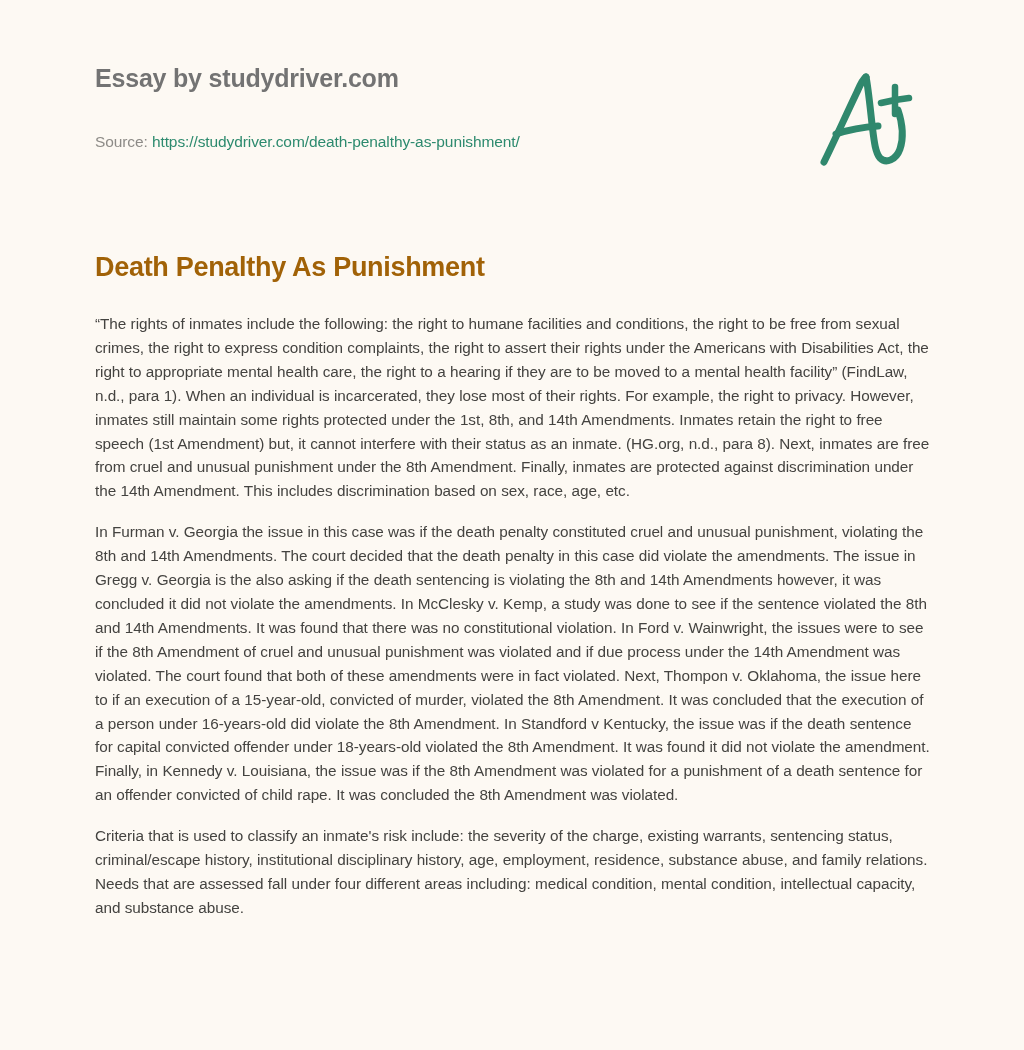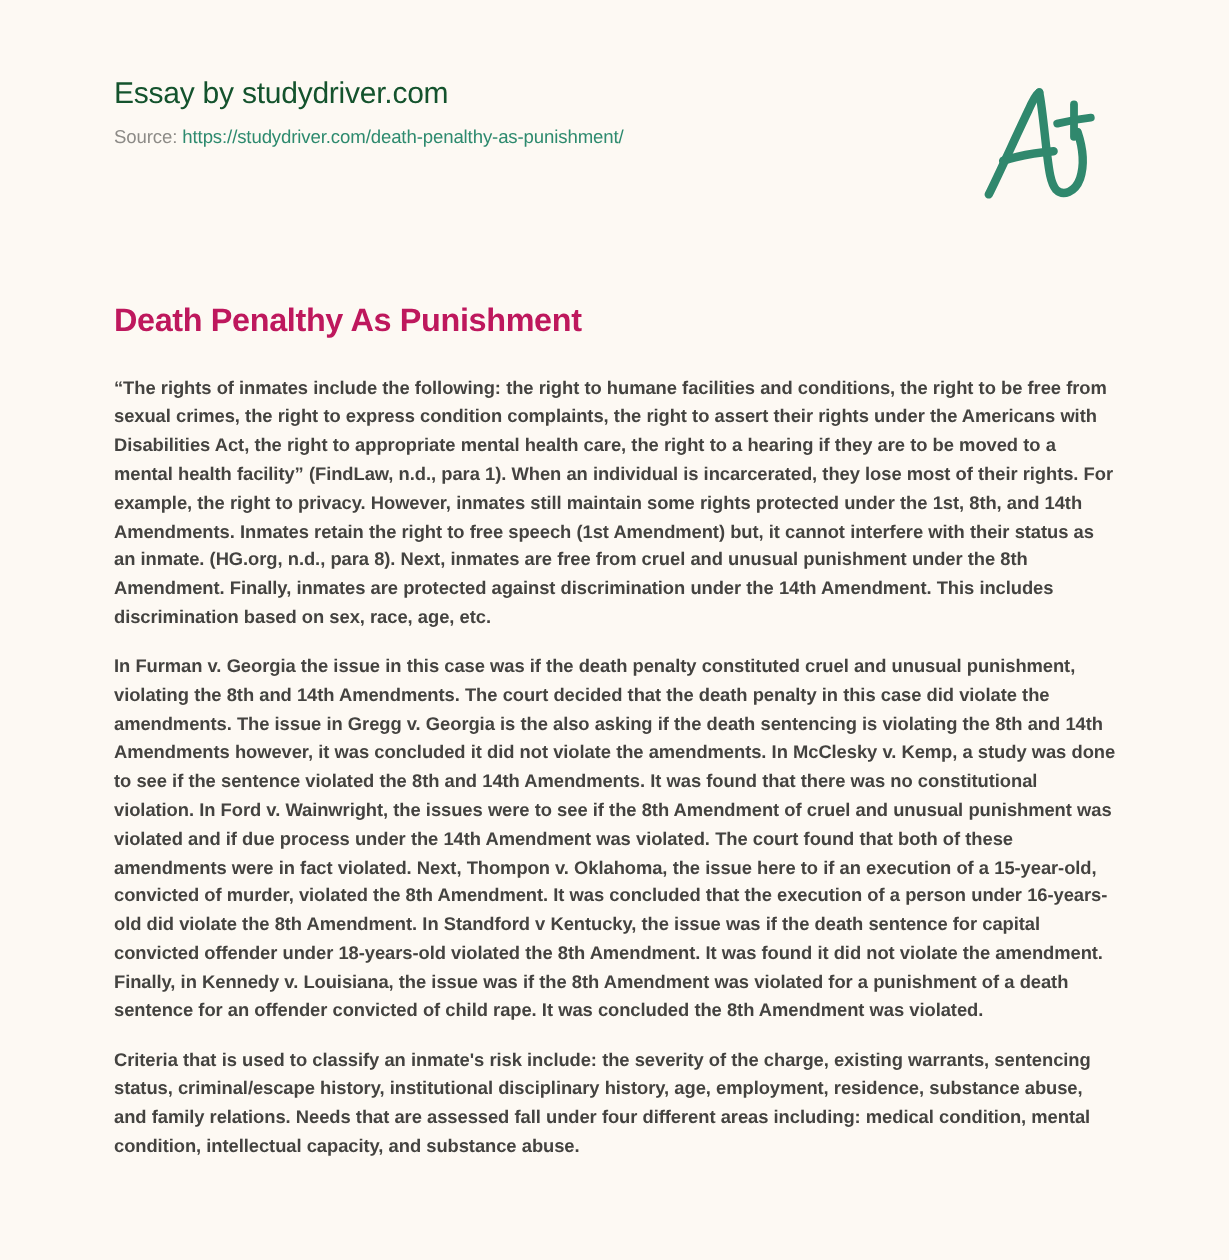--- a/index.html
+++ b/index.html
@@ -30,30 +30,30 @@
     top: 0;
     width: 1024px;
     height: 200px;
   }
 
   .essay-by {
     position: absolute;
     left: 95px;
     top: 64px;
     font-size: 25px;
-    font-weight: normal;
-    color: #14532d;
+    font-weight: bold;
+    color: #737373;
     letter-spacing: -0.2px;
     white-space: nowrap;
   }
 
   .source-line {
     position: absolute;
     left: 95px;
-    top: 106px;
+    top: 133px;
     font-size: 15.5px;
     color: #8d8b87;
     white-space: nowrap;
     letter-spacing: -0.1px;
   }
   .source-label {
     color: #8d8b87;
   }
   .source-url {
     color: #2d8a6e;
@@ -78,35 +78,34 @@
   .article {
     position: absolute;
     left: 95px;
     top: 250px;
     width: 836px;
   }
 
   .title {
     font-size: 27px;
     font-weight: bold;
-    color: #be185d;
+    color: #a16207;
     letter-spacing: -0.3px;
     line-height: 34px;
     margin: 0 0 28px 0;
   }
 
   .body-text p {
     margin: 0 0 17px 0;
     font-size: 15.3px;
     line-height: 23.9px;
     color: #444340;
     text-align: left;
     letter-spacing: -0.05px;
     word-spacing: 0.15px;
-    font-weight: bold;
   }
   .body-text p:last-child {
     margin-bottom: 0;
   }
 </style>
 </head>
 <body>
 
 <div class="page">
 

